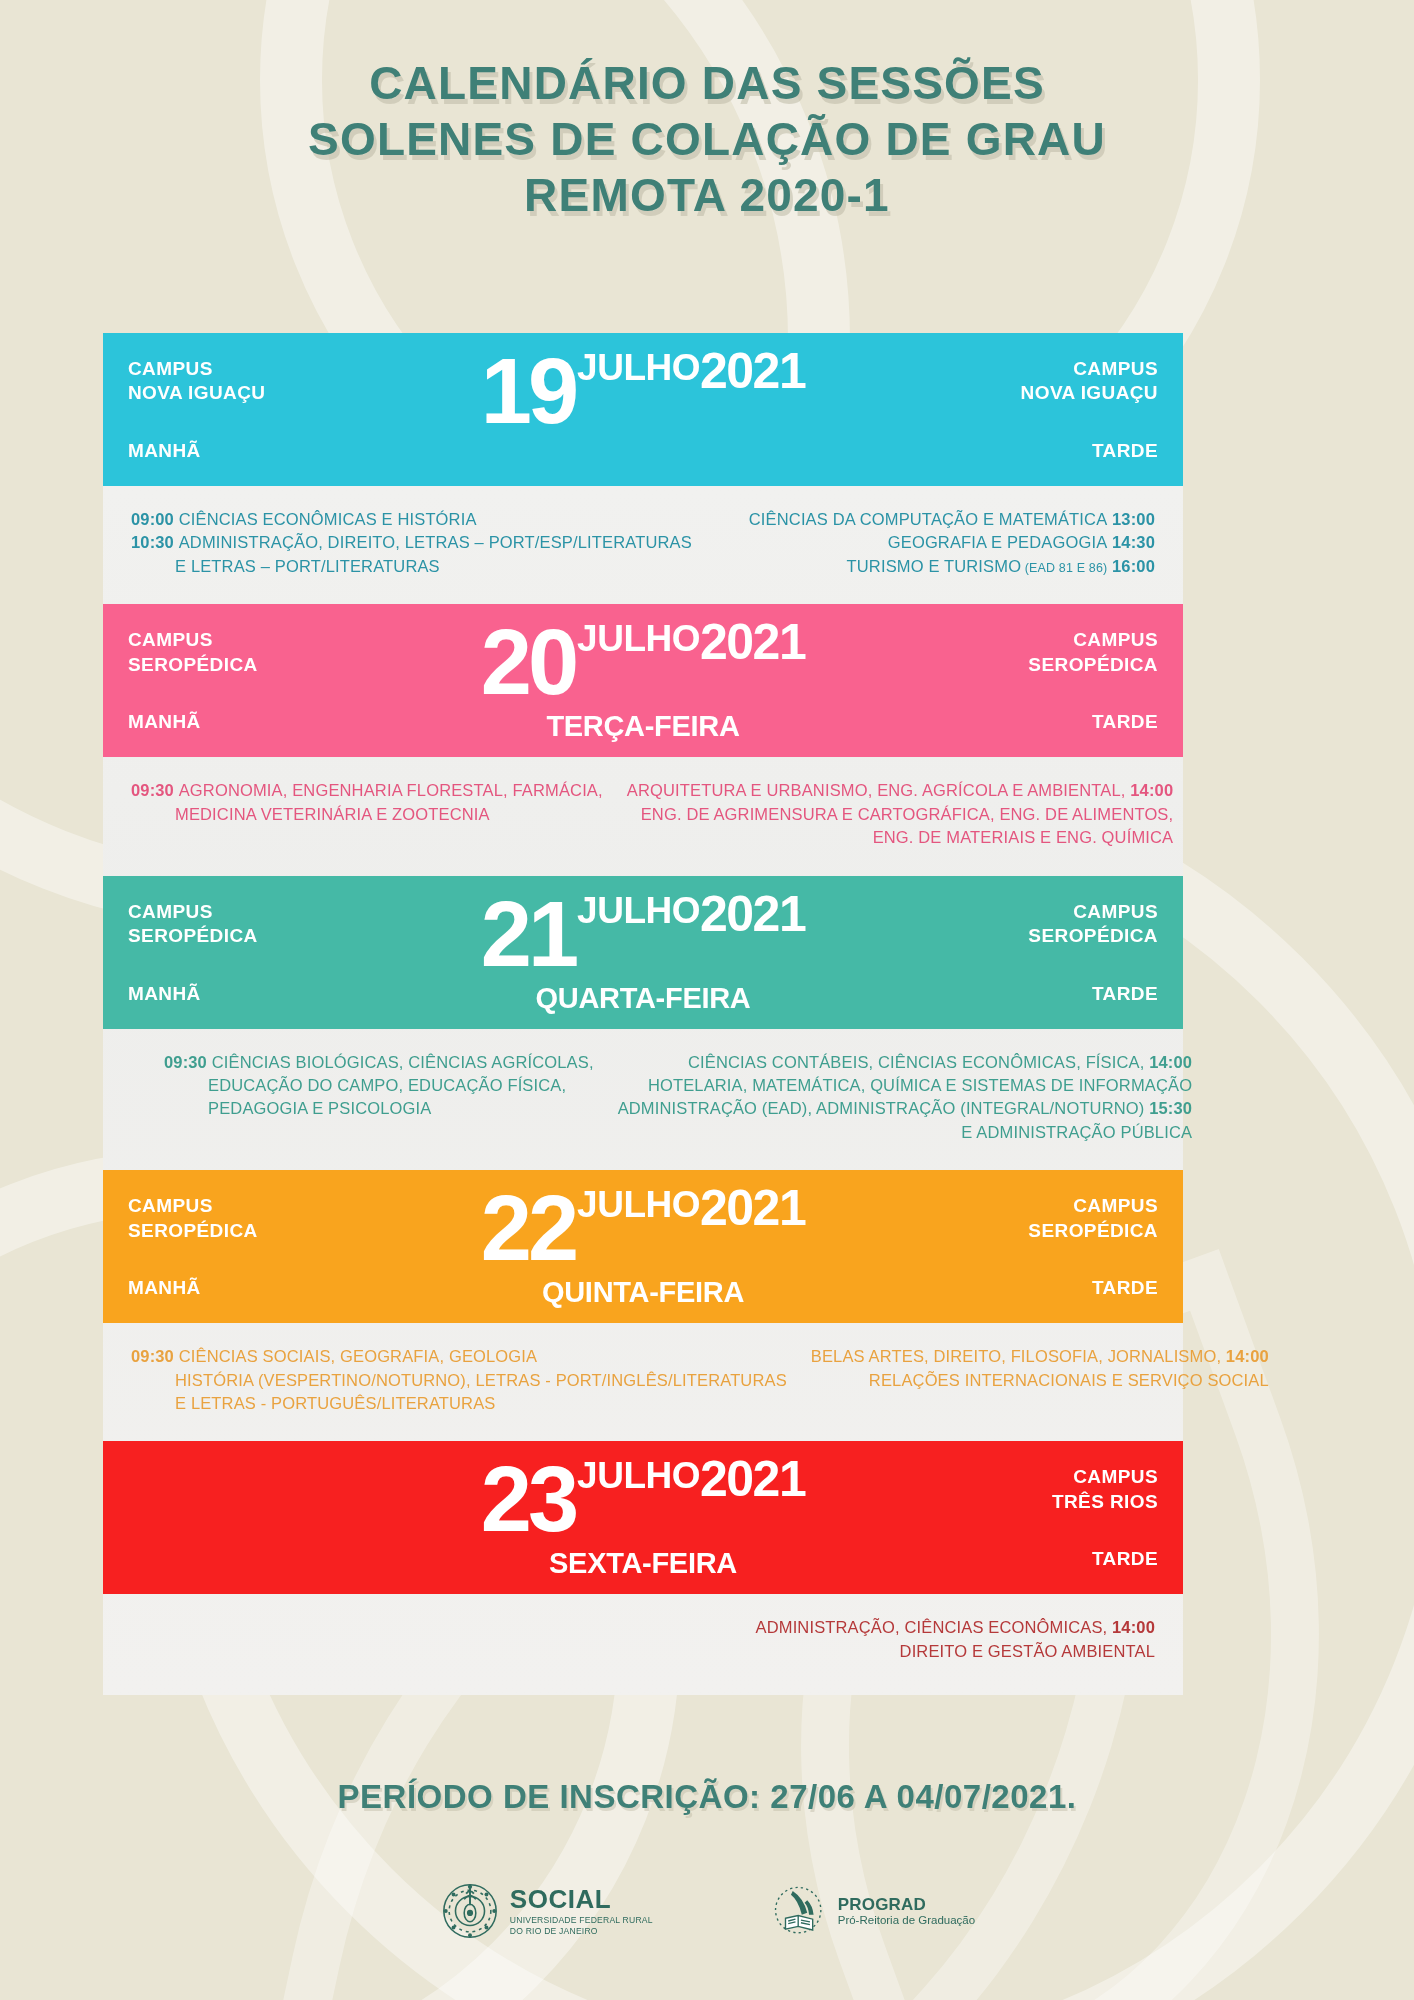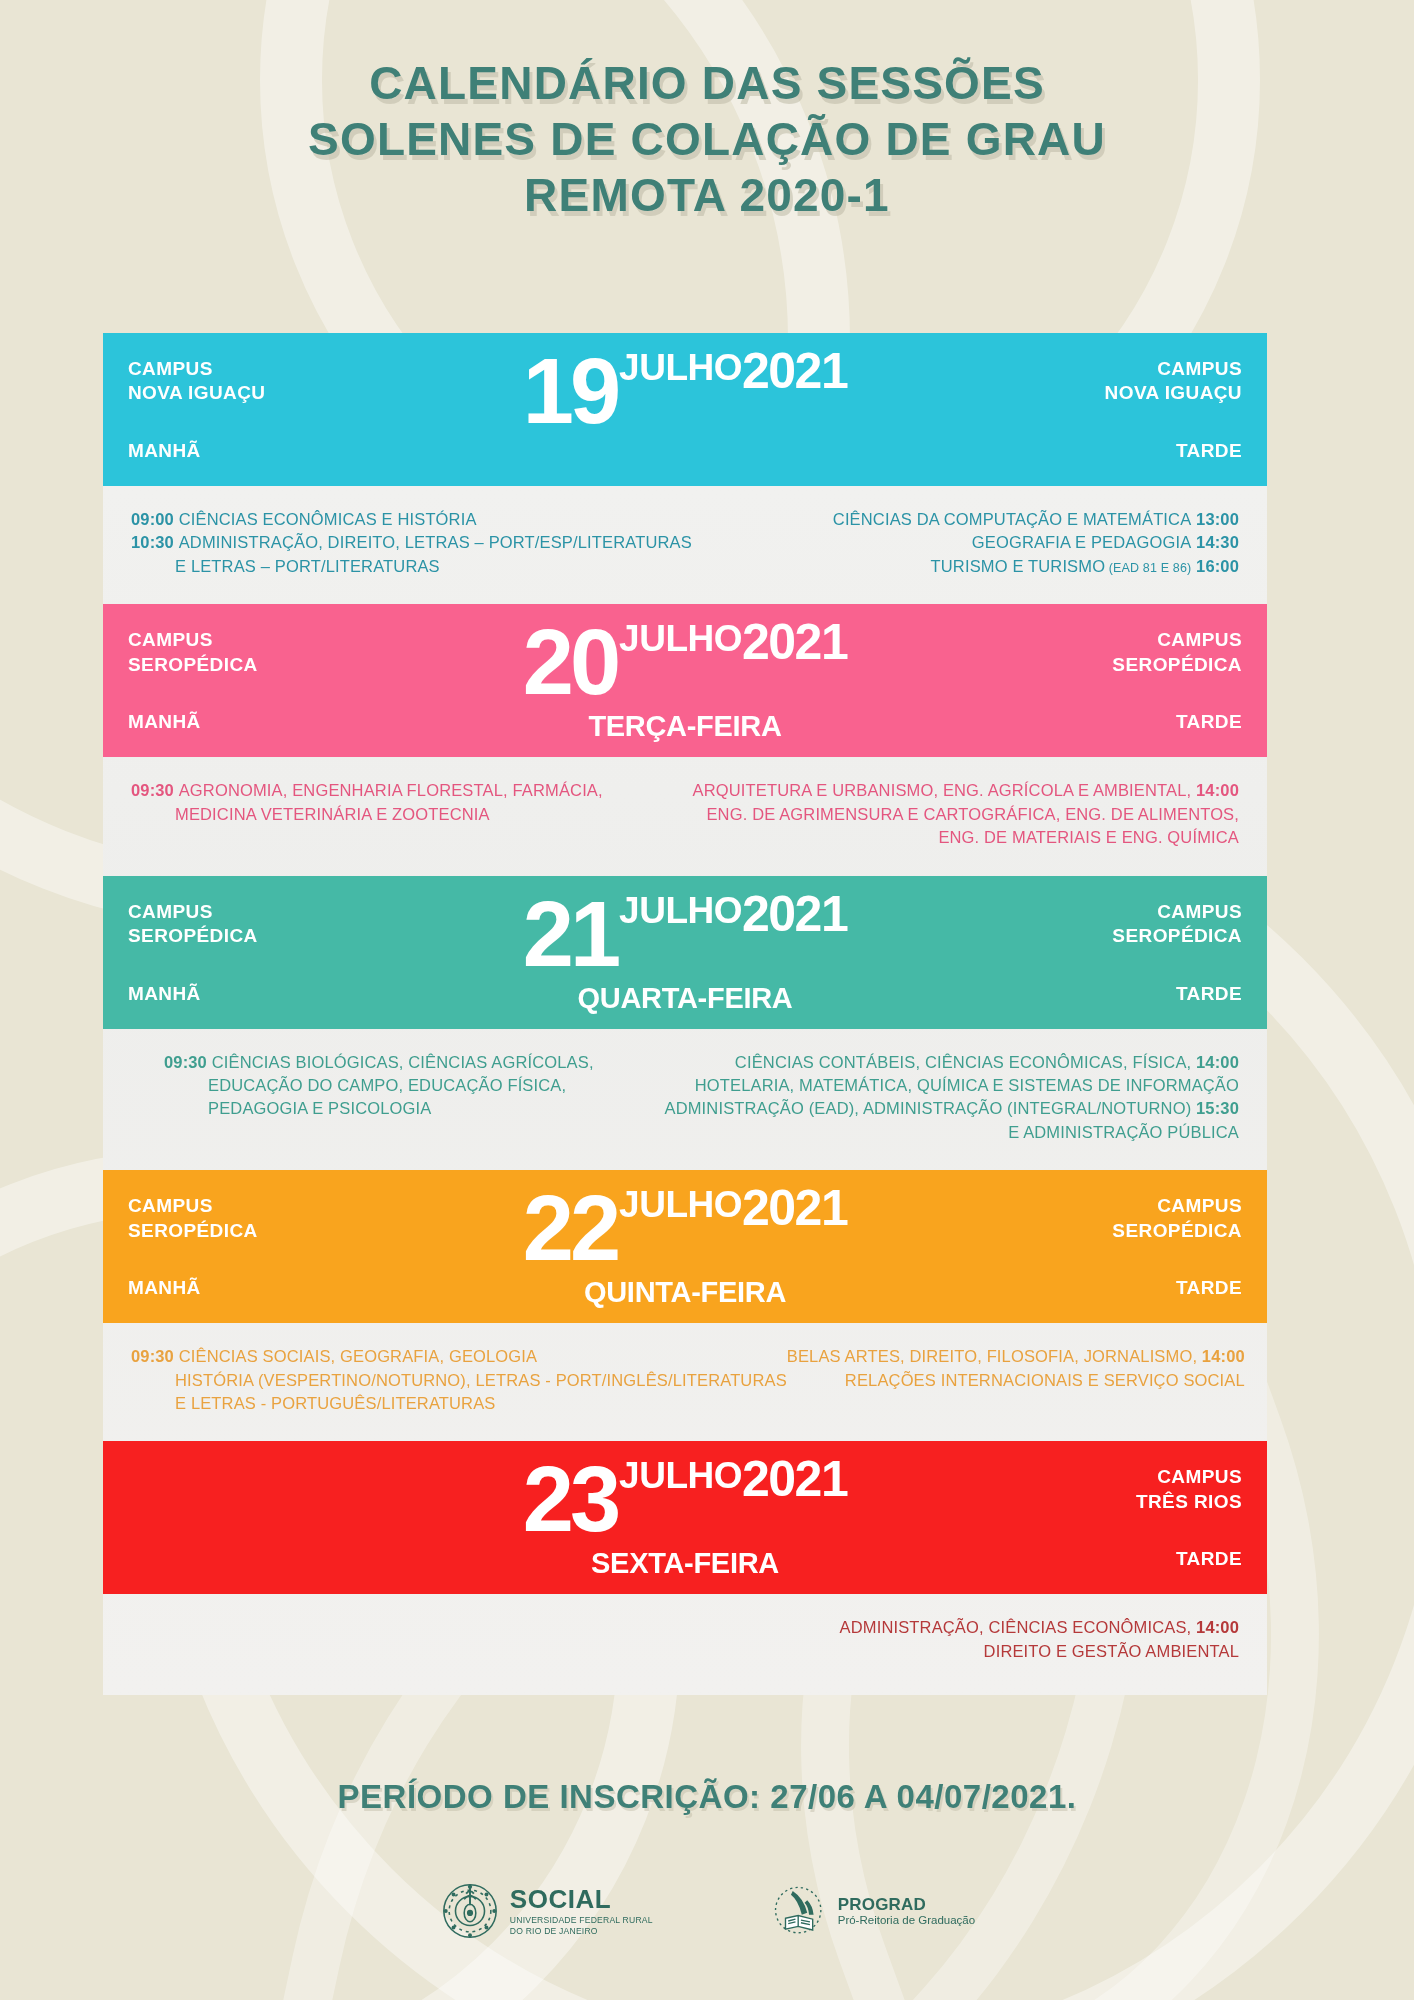--- a/index.html
+++ b/index.html
@@ -61,21 +61,21 @@
     line-height: 1.22;
     text-shadow: 3px 5px 0 rgba(190,186,166,0.55);
     white-space: nowrap;
   }
 
   
   .panel {
     position: absolute;
     left: 103px;
     top: 333px;
-    width: 1164px;
+    width: 1080px;
     background: linear-gradient(180deg,#f2f2f0 0%, #eeeeec 45%, #f2f1ef 100%);
     padding-bottom: 6px;
   }
 
   
   .band {
     position: relative;
     height: 153px;
     color: #ffffff;
   }
@@ -149,20 +149,21 @@
     font-weight: bold;
     letter-spacing: -0.3px;
   }
 
   
   .details {
     display: flex;
     justify-content: space-between;
     align-items: flex-start;
     padding: 22px 28px 26px 28px;
+    gap: 24px;
     min-height: 74px;
   }
   .col-morning { flex: 1 1 52%; }
   .col-after  { flex: 1 1 48%; text-align: right; }
   .ln {
     font-size: 16.5px;
     line-height: 1.42;
     letter-spacing: 0.15px;
     white-space: nowrap;
   }

